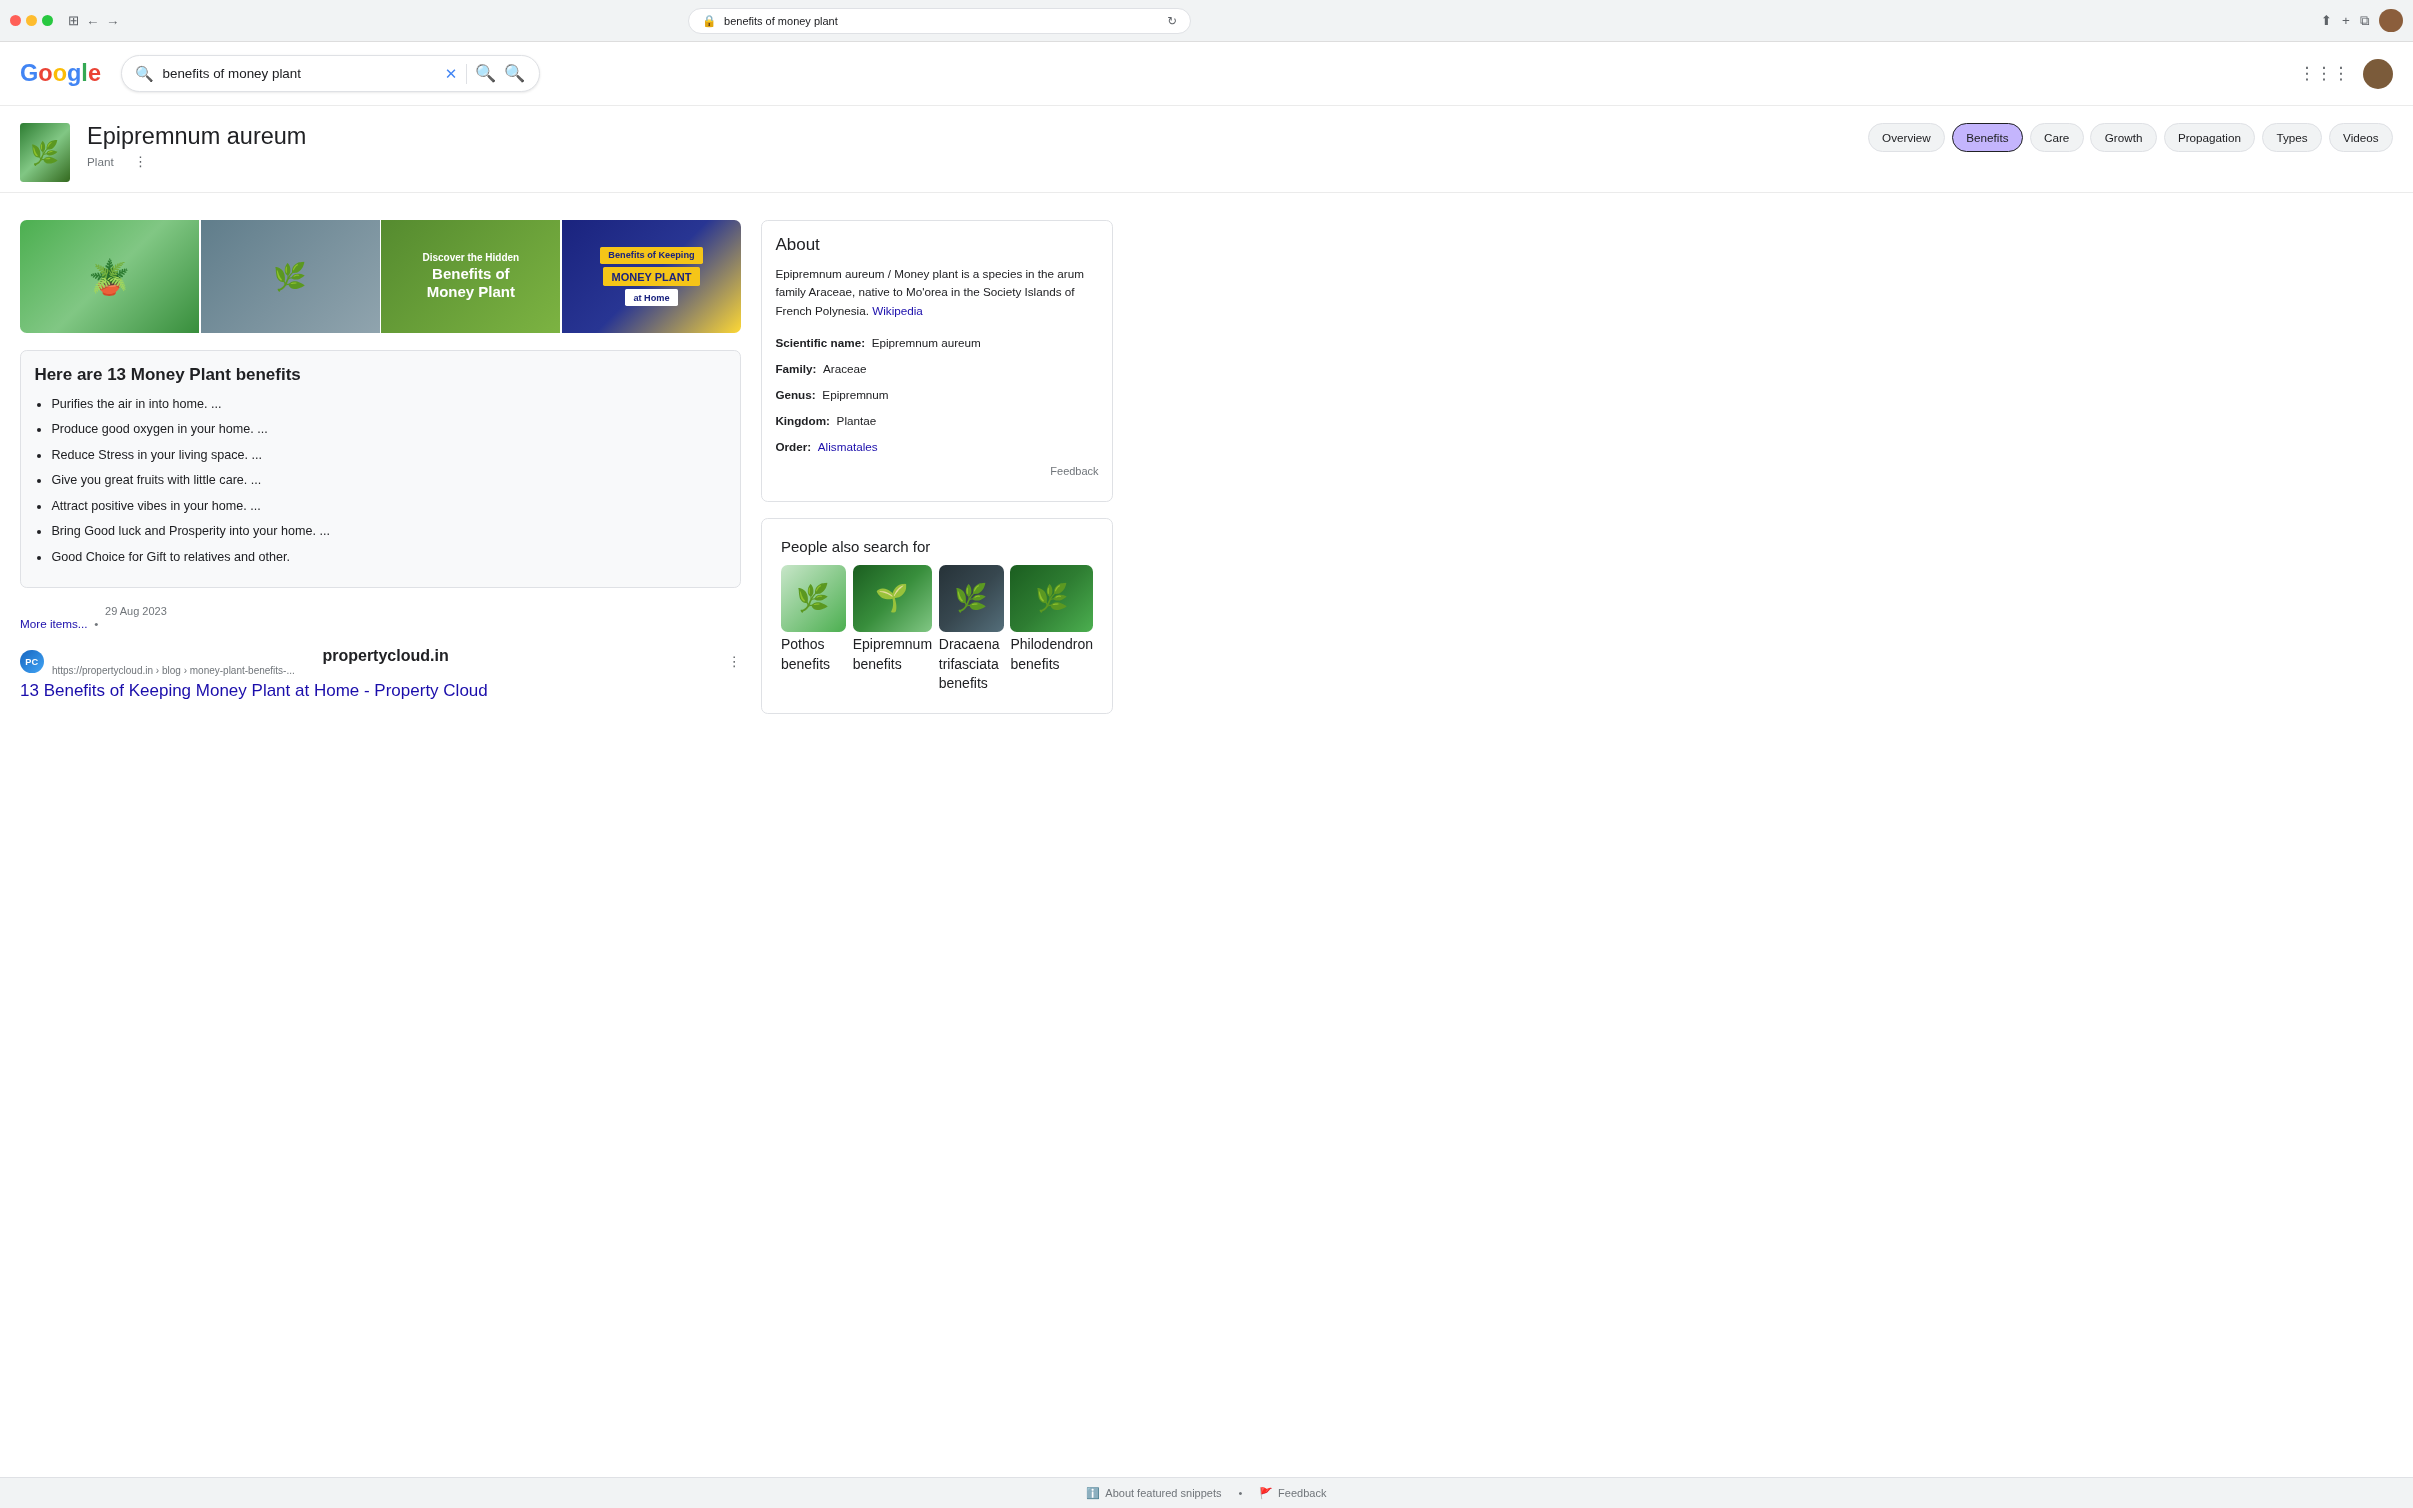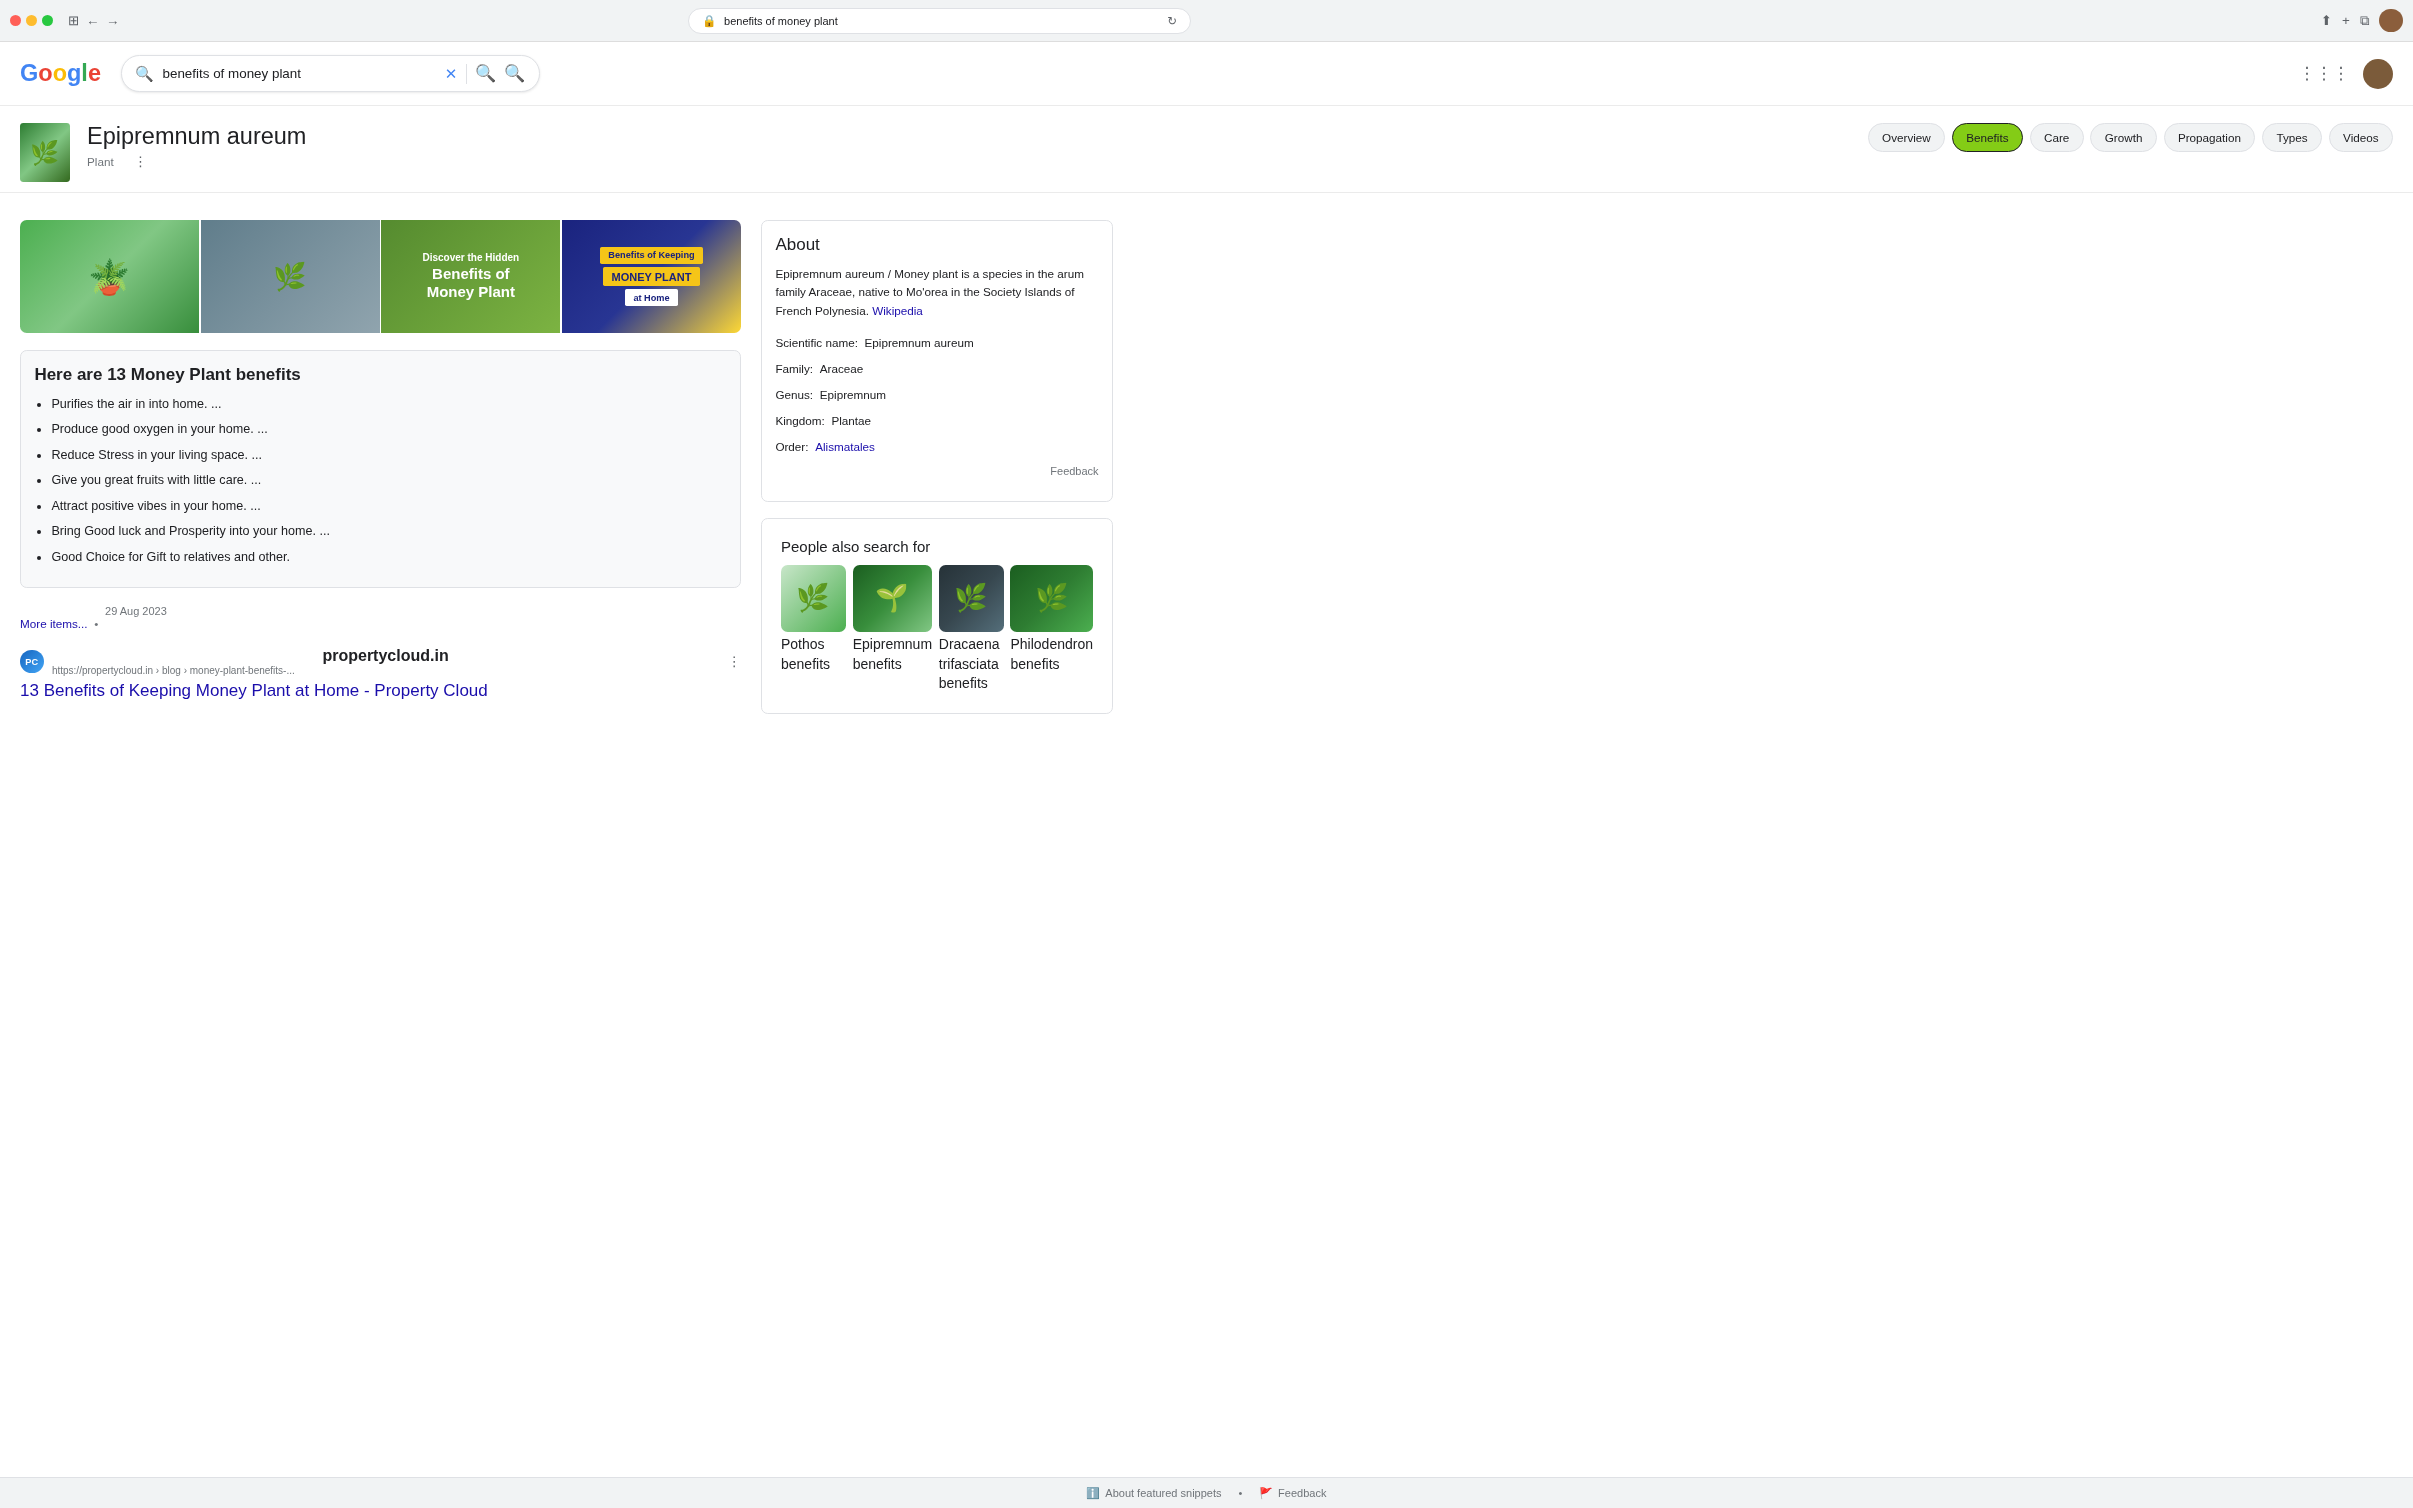--- a/index.html
+++ b/index.html
@@ -81,21 +81,21 @@
       padding: 6.7px 13.4px;
       border-radius: 17px;
       border: 0.8px solid #dfe1e5;
       background: #f1f3f4;
       font-size: 11.7px;
       cursor: pointer;
       color: #202124;
       white-space: nowrap;
     }
     .tab-btn.active {
-      background: #84cc16;
+      background: #c4b5fd;
       border: 1.7px solid #202124;
       font-weight: 500;
     }
 
     
     .main-content {
       display: flex;
       gap: 20px;
       padding: 17px 20px;
     }
@@ -150,21 +150,21 @@
     .source-info { flex: 1; }
     .source-name { font-size: 16px; color: #202124; font-weight: 700; text-align: center; }
     .source-url { font-size: 10px; color: #70757a; }
     .result-title { font-size: 17px; color: #1a0dab; cursor: pointer; text-decoration: none; line-height: 1.3; }
 
     
     .about-title { font-size: 17px; font-weight: 400; color: #202124; margin-bottom: 10px; }
     .about-description { font-size: 11.7px; color: #202124; line-height: 1.6; margin-bottom: 13.4px; }
     .wiki-link { color: #1a0dab; text-decoration: none; cursor: pointer; }
     .fact-row { display: flex; gap: 6.7px; margin-bottom: 8.4px; font-size: 11.7px; line-height: 1.5; }
-    .fact-label { font-weight: 400; white-space: nowrap; }
+    .fact-label { font-weight: 700; white-space: nowrap; }
     .fact-value { color: #202124; }
     .fact-link { color: #1a0dab; text-decoration: none; cursor: pointer; }
     .feedback-btn { text-align: right; font-size: 11px; color: #70757a; cursor: pointer; margin: 10px 0; }
 
     
     .related-title { font-size: 15px; font-weight: 400; margin-bottom: 10px; color: #202124; }
     .related-grid { display: grid; grid-template-columns: repeat(4, 1fr); gap: 6.7px; }
     .related-item { cursor: pointer; }
     .related-img {
       width: 100%; height: 67px;

